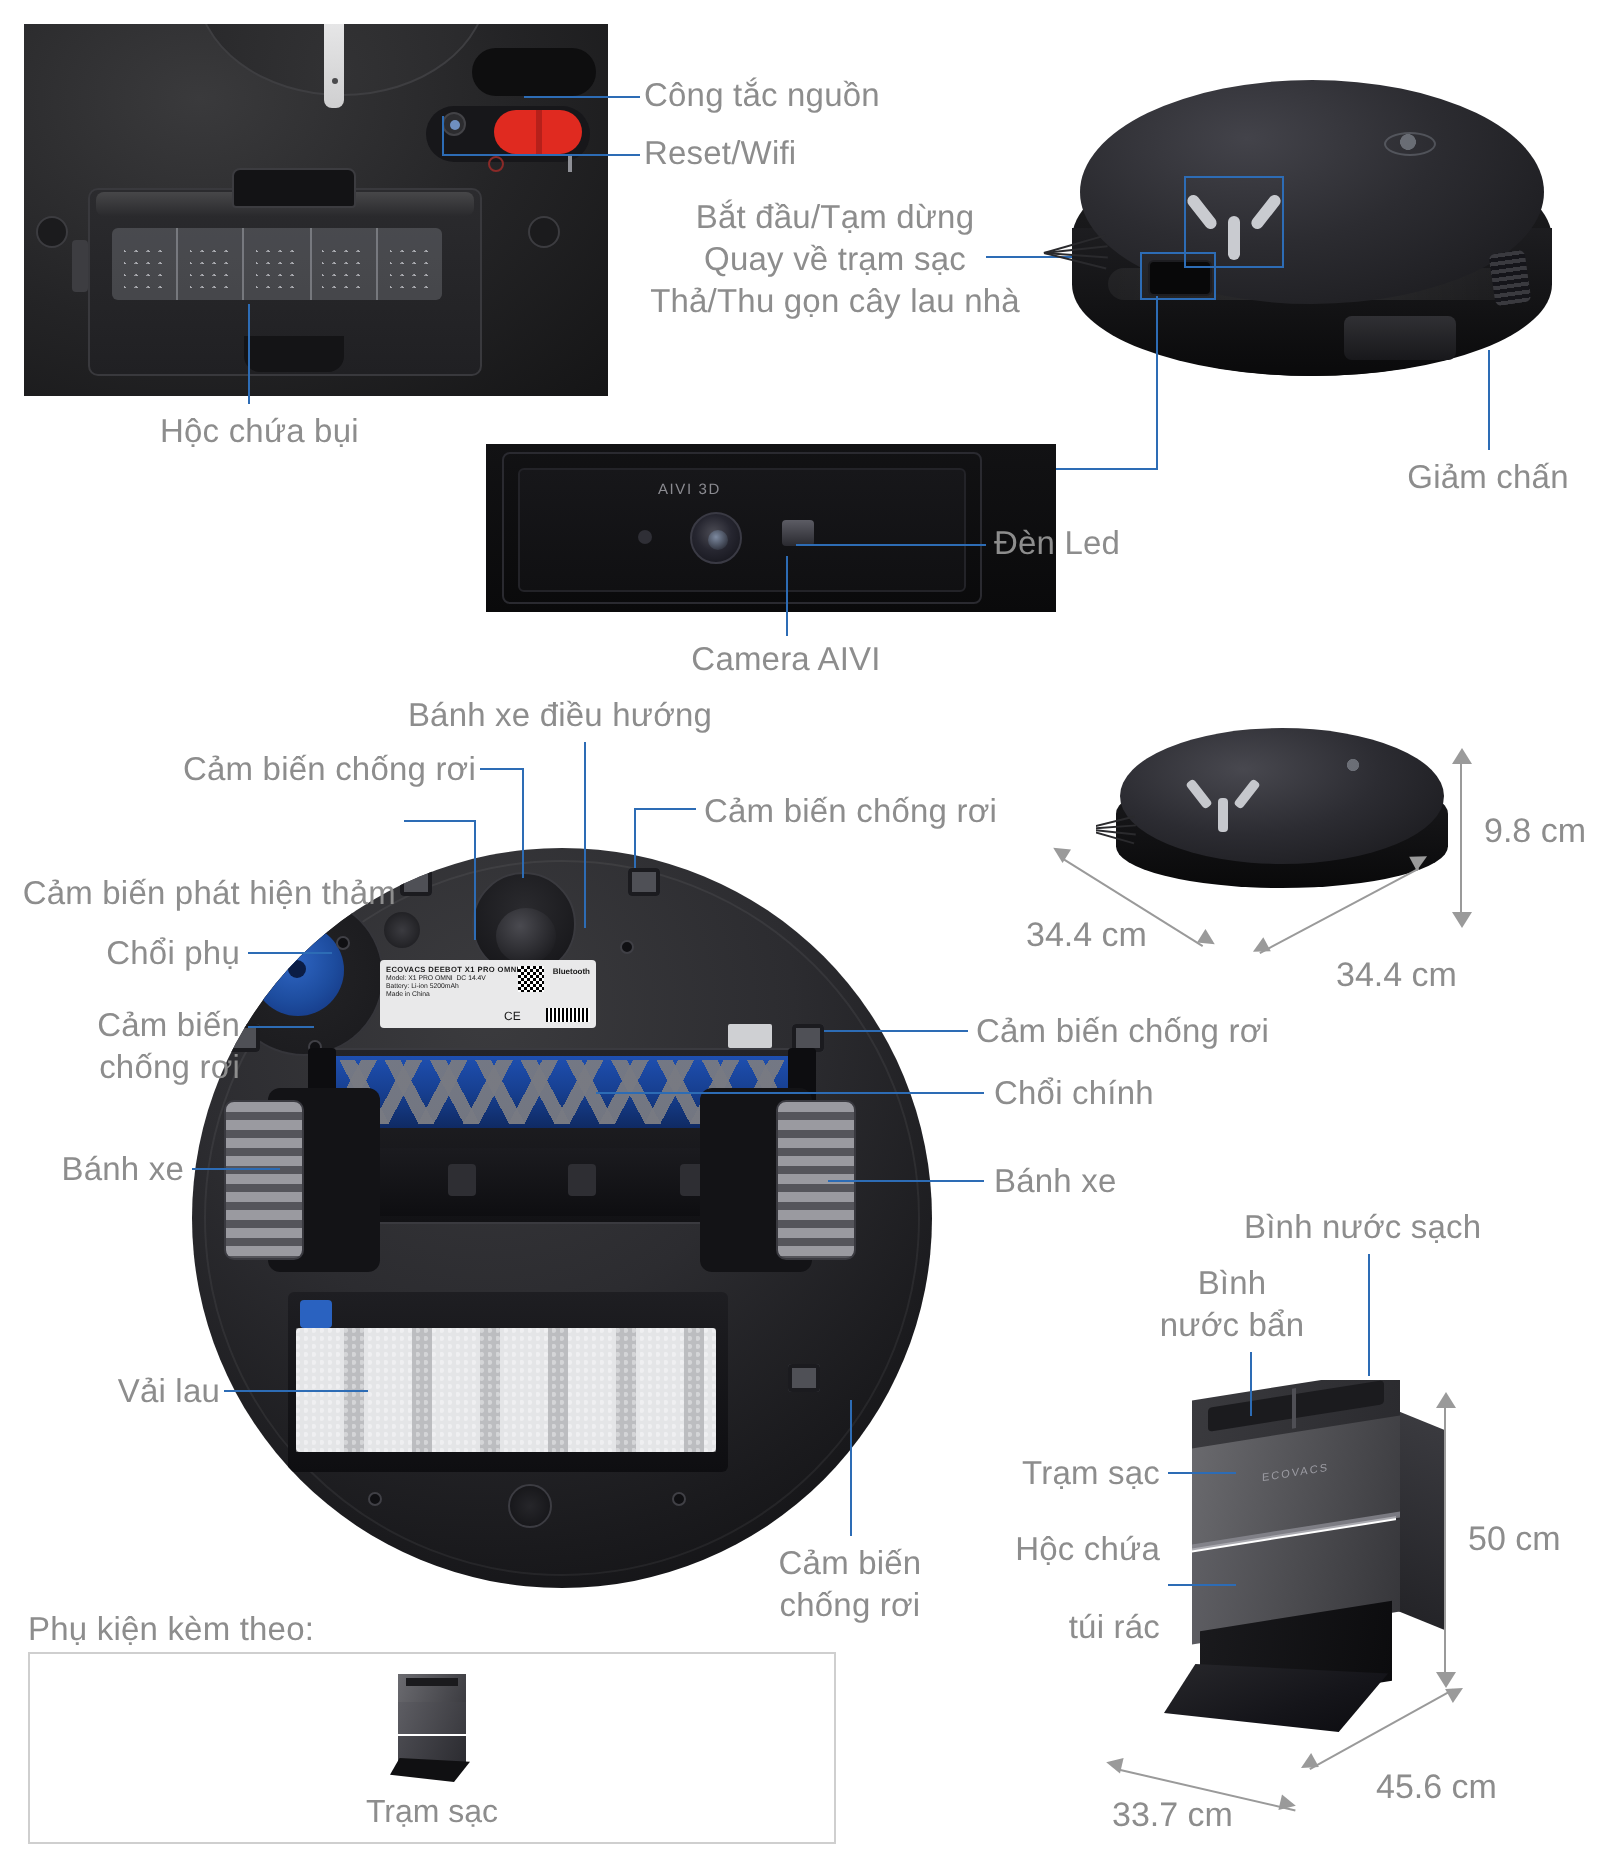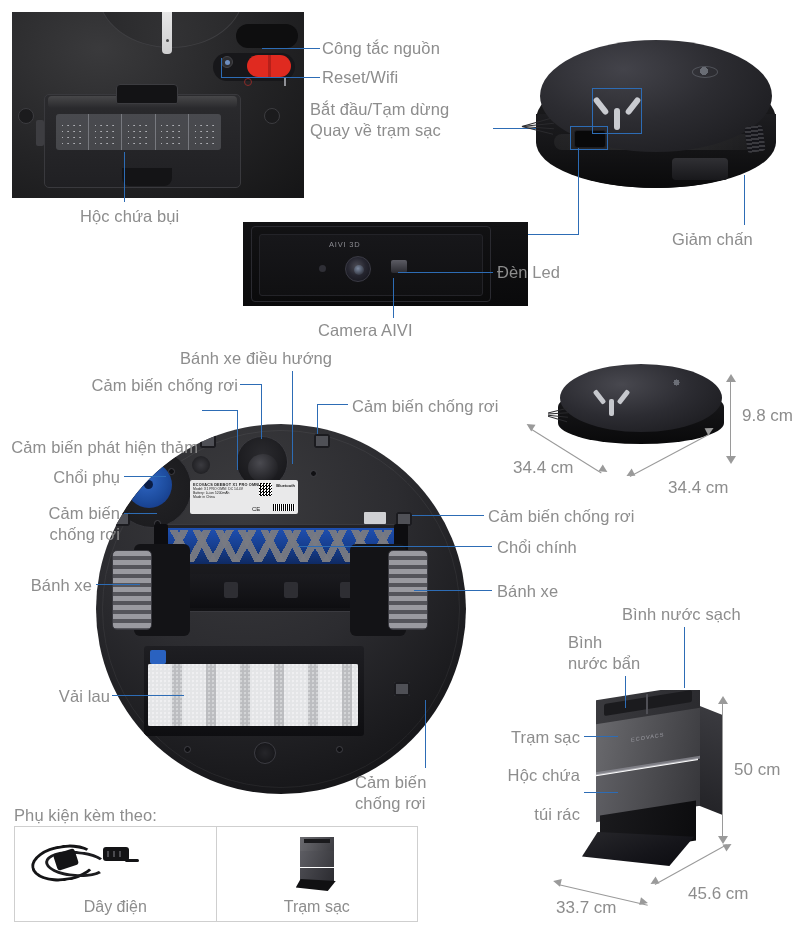--- a/index.html
+++ b/index.html
@@ -16,21 +16,21 @@
     background: #ffffff;
   }
   .lbl {
     position: absolute;
     color: #8d8d8d;
     font-size: 16.5px;
     line-height: 20px;
     white-space: pre;
     letter-spacing: 0.1px;
   }
-  .lbl.center { text-align: left; }
+  .lbl.center { text-align: center; }
   .lbl.right  { text-align: right; }
   .dim {
     position: absolute;
     color: #8d8d8d;
     font-size: 17px;
     white-space: pre;
   }
   
   .ln { position: absolute; background: #2d6cb5; }
   .ln.h { height: 1.4px; }
@@ -413,20 +413,21 @@
 
   <div class="ln v" style="left:221px;top:58px;height:20px;"></div>
   <div class="ln h" style="left:221px;top:77px;width:99px;"></div>
   <div class="lbl" style="left:322px;top:67px;">Reset/Wifi</div>
 
   <div class="ln v" style="left:124px;top:152px;height:50px;"></div>
   <div class="lbl" style="left:80px;top:206px;">Hộc chứa bụi</div>
 
   <div class="lbl center" style="left:310px;top:99px;width:215px;">Bắt đầu/Tạm dừng</div>
   <div class="lbl center" style="left:310px;top:120px;width:215px;">Quay về trạm sạc</div>
+  <div class="lbl center" style="left:310px;top:141px;width:215px;">Thả/Thu gọn cây lau nhà</div>
   <div class="ln h" style="left:493px;top:128px;width:120px;"></div>
 
   <div class="photo" id="photo-robot-top">
     <div class="rt-body"></div>
     <div class="rt-side"></div>
     <div class="rt-top"></div>
     <div class="rt-logo"></div>
     <div class="rt-y">
         <i></i>
         <i></i>
@@ -641,32 +642,20 @@
   <div class="dim" style="left:688px;top:884px;">45.6 cm</div>
 
   <div class="arrow-line" style="left:558px;top:884px;width:92px;height:1.4px;transform:rotate(13deg);transform-origin:left center;"></div>
   <div class="arrow-head" style="left:553px;top:878px;border-top:4.5px solid transparent;border-bottom:4.5px solid transparent;border-right:8px solid #9a9a9a;transform:rotate(13deg);"></div>
   <div class="arrow-head" style="left:640px;top:898px;border-top:4.5px solid transparent;border-bottom:4.5px solid transparent;border-left:8px solid #9a9a9a;transform:rotate(13deg);"></div>
   <div class="dim" style="left:556px;top:898px;">33.7 cm</div>
 
   <div class="lbl" id="acc-title">Phụ kiện kèm theo:</div>
   <div id="acc-box">
 
-    <div class="acc-cell">
-      <div class="acc-art">
-        <div class="cord">
-            <i></i>
-            <i></i>
-          </div>
-        <div class="cord-plug" style="left:40px;top:18px;"></div>
-        <div class="cord-sock" style="left:88px;top:14px;"></div>
-        <div class="cord-tail" style="left:110px;top:26px;"></div>
-      </div>
-      <div class="acc-cap">Dây điện</div>
-    </div>
 
     <div class="acc-cell">
       <div class="acc-art">
         <div class="mdock">
           <div class="a"></div>
             <div class="b"></div>
             <div class="c"></div>
             <div class="d"></div>
         </div>
       </div>

